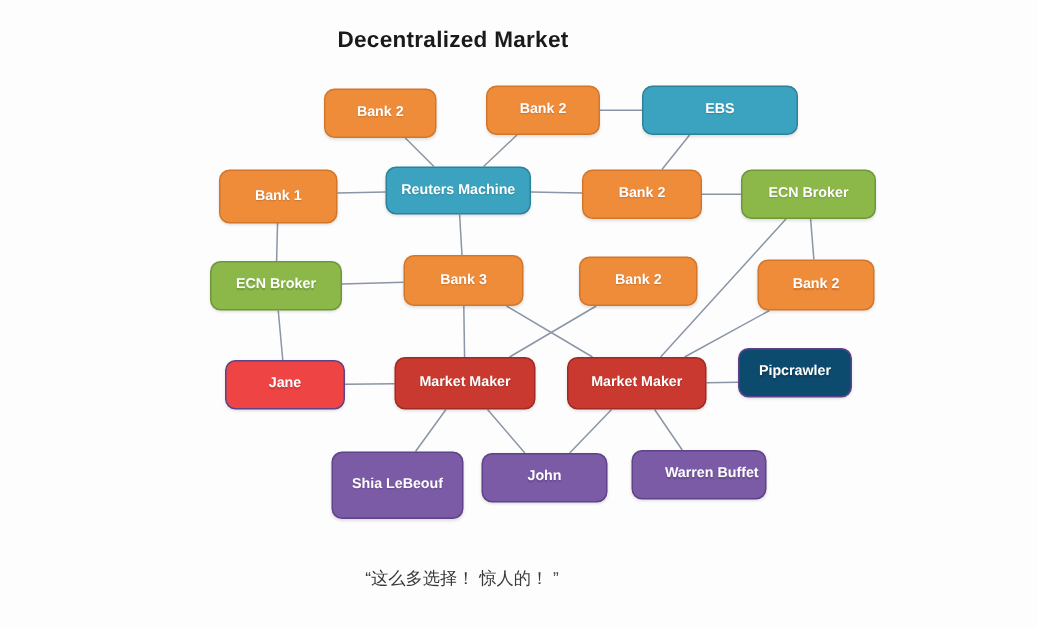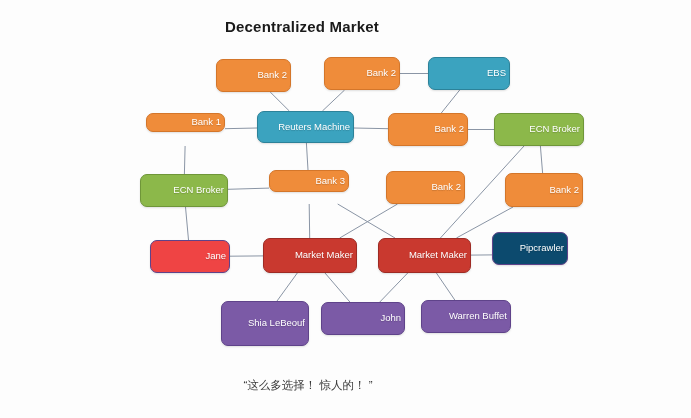--- a/index.html
+++ b/index.html
@@ -43,28 +43,29 @@
     height: 418px;
   }
   .node {
     position: absolute;
     box-sizing: border-box;
     border-radius: 7px;
     border-width: 1.5px;
     border-style: solid;
     display: flex;
     align-items: center;
-    justify-content: flex-end;
+    justify-content: center;
     color: #ffffff;
     font-size: 9.5px;
     text-align: center;
     line-height: 1.1;
     padding: 2px 3px;
     text-shadow: 0 1px 1px rgba(0,0,0,0.18);
     box-shadow: 0 1px 2px rgba(0,0,0,0.12);
+    font-weight: bold;
   }
   .node-label {
     display: block;
     white-space: nowrap;
   }
   #caption {
     position: absolute;
     left: 0;
     top: 378px;
     width: 616px;
@@ -106,39 +107,39 @@
       <line x1="436.4" y1="273.0" x2="454.8" y2="300.0" stroke="#8a95a5" stroke-width="1"></line>
     </svg>
 
   <div id="node-layer">
       <div class="node" style="left: 216px; top: 59px; width: 75px; height: 33px; background: rgb(239, 140, 58); border-color: rgb(212, 118, 42);">
         <span class="node-label">Bank 2</span>
       </div>
       <div class="node" style="left: 324px; top: 57px; width: 76px; height: 33px; background: rgb(239, 140, 58); border-color: rgb(212, 118, 42);">
         <span class="node-label">Bank 2</span>
       </div>
-      <div class="node" style="left: 428px; top: 57px; width: 82px; height: 33px; background: rgb(59, 163, 191); border-color: rgb(44, 130, 153);">
+      <div class="node" style="left: 428px; top: 57px; width: 104px; height: 33px; background: rgb(59, 163, 191); border-color: rgb(44, 130, 153);">
         <span class="node-label">EBS</span>
       </div>
-      <div class="node" style="left: 146px; top: 113px; width: 79px; height: 19px; background: rgb(239, 140, 58); border-color: rgb(212, 118, 42);">
+      <div class="node" style="left: 146px; top: 113px; width: 79px; height: 36px; background: rgb(239, 140, 58); border-color: rgb(212, 118, 42);">
         <span class="node-label">Bank 1</span>
       </div>
       <div class="node" style="left: 257px; top: 111px; width: 97px; height: 32px; background: rgb(59, 163, 191); border-color: rgb(44, 130, 153);">
         <span class="node-label">Reuters Machine</span>
       </div>
       <div class="node" style="left: 388px; top: 113px; width: 80px; height: 33px; background: rgb(239, 140, 58); border-color: rgb(212, 118, 42);">
         <span class="node-label">Bank 2</span>
       </div>
       <div class="node" style="left: 494px; top: 113px; width: 90px; height: 33px; background: rgb(140, 184, 74); border-color: rgb(111, 150, 57);">
         <span class="node-label">ECN Broker</span>
       </div>
       <div class="node" style="left: 140px; top: 174px; width: 88px; height: 33px; background: rgb(140, 184, 74); border-color: rgb(111, 150, 57);">
         <span class="node-label">ECN Broker</span>
       </div>
-      <div class="node" style="left: 269px; top: 170px; width: 80px; height: 22px; background: rgb(239, 140, 58); border-color: rgb(212, 118, 42);">
+      <div class="node" style="left: 269px; top: 170px; width: 80px; height: 34px; background: rgb(239, 140, 58); border-color: rgb(212, 118, 42);">
         <span class="node-label">Bank 3</span>
       </div>
       <div class="node" style="left: 386px; top: 171px; width: 79px; height: 33px; background: rgb(239, 140, 58); border-color: rgb(212, 118, 42);">
         <span class="node-label">Bank 2</span>
       </div>
       <div class="node" style="left: 505px; top: 173px; width: 78px; height: 34px; background: rgb(239, 140, 58); border-color: rgb(212, 118, 42);">
         <span class="node-label">Bank 2</span>
       </div>
       <div class="node" style="left: 150px; top: 240px; width: 80px; height: 33px; background: #ef4444; border-color: rgb(95, 67, 138);">
         <span class="node-label">Jane</span>

